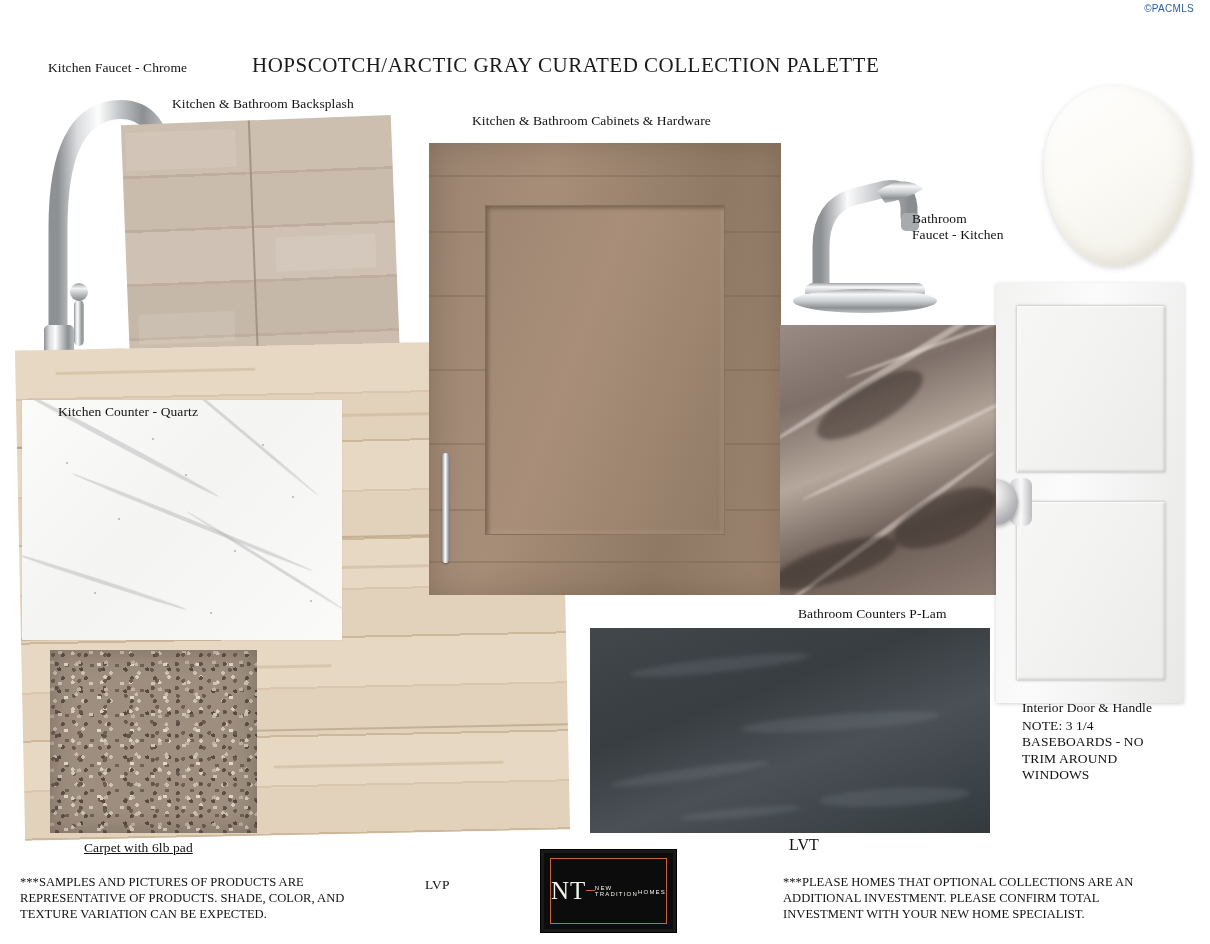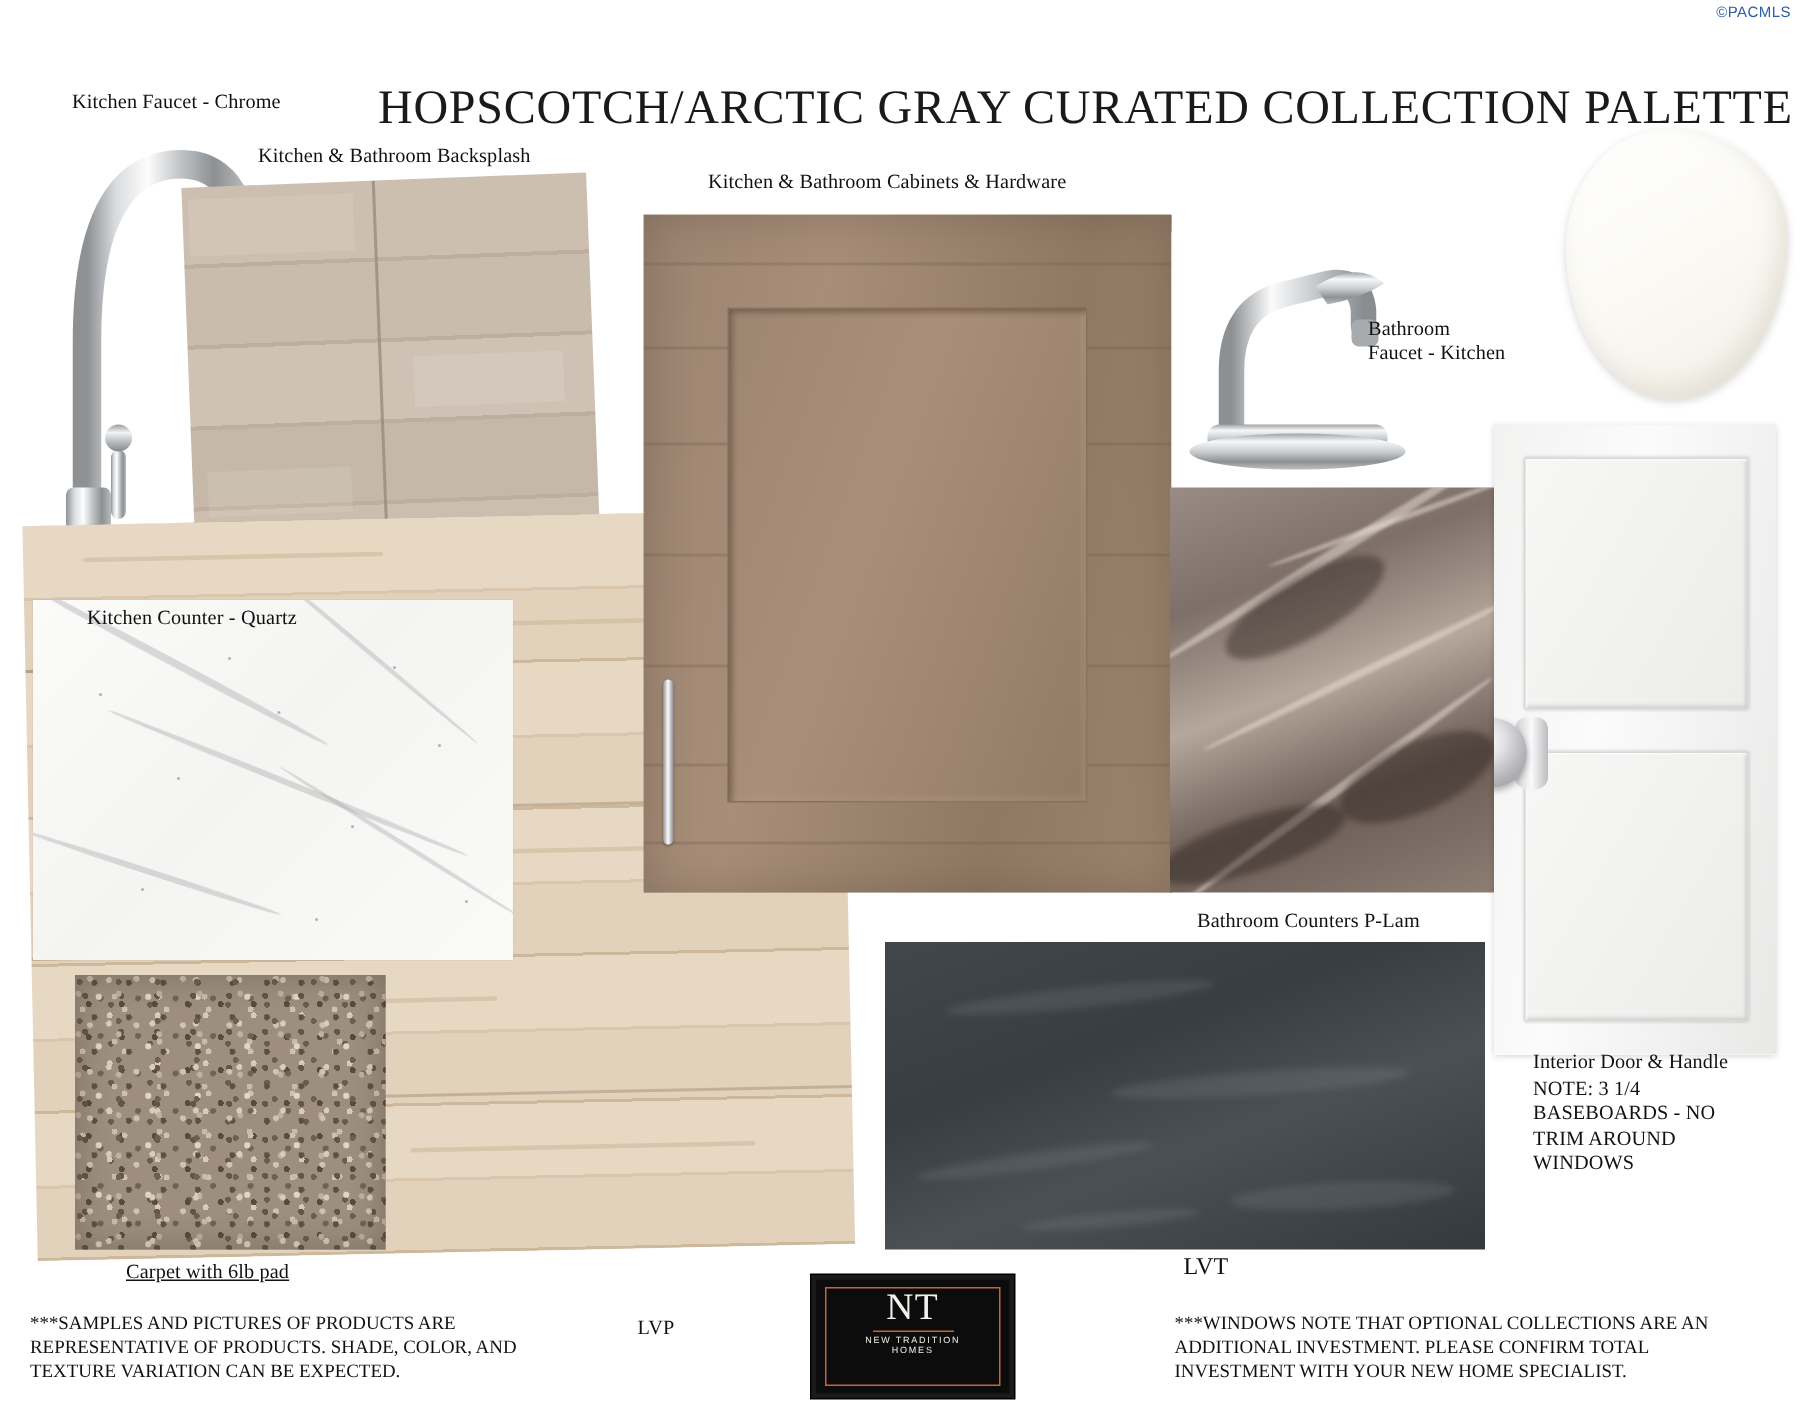--- a/index.html
+++ b/index.html
@@ -23,21 +23,21 @@
     font-family: "Liberation Serif", serif;
     font-size: 13.5px;
     line-height: 1.22;
     color: #111;
     white-space: pre-line;
     letter-spacing: 0.1px;
   }
   .title {
     position: absolute;
     font-family: "Liberation Serif", serif;
-    font-size: 32px;
+    font-size: 21px;
     letter-spacing: 0.5px;
     color: #1a1a1a;
     white-space: nowrap;
   }
   .watermark {
     position: absolute;
     top: 3px;
     right: 6px;
     font-family: "Liberation Sans", sans-serif;
     font-size: 10px;
@@ -256,22 +256,23 @@
     left: 541px; top: 850px; width: 129px; height: 76px;
     background: #0c0c0c;
     border: 3px solid #1a1a1a;
     box-shadow: 0 0 0 1px #000;
   }
   #logo .logo-inner {
     position: absolute;
     left: 6px; top: 5px; right: 6px; bottom: 5px;
     border: 1px solid #c4663a;
     display: flex;
-    flex-direction: column;
+    flex-direction: row;
     align-items: center;
+    justify-content: center;
     color: #f3f1ec;
   }
   #logo .logo-nt {
     font-family: "Liberation Serif", serif;
     font-size: 25px;
     letter-spacing: 1px;
     line-height: 1;
     margin-bottom: 1px;
   }
   #logo .logo-rule {
@@ -459,17 +460,17 @@
       <div class="logo-nt">NT</div>
       <div class="logo-rule"></div>
       <div class="logo-sub1">NEW TRADITION</div>
       <div class="logo-sub2">HOMES</div>
     </div>
   </div>
 
   <div class="disclaimer" style="left:20px; top:875px; width:420px;">***SAMPLES AND PICTURES OF PRODUCTS ARE
 REPRESENTATIVE OF PRODUCTS. SHADE, COLOR, AND
 TEXTURE VARIATION CAN BE EXPECTED.</div>
-  <div class="disclaimer" style="left:783px; top:875px; width:420px;">***WINDOWS NOTE THAT OPTIONAL COLLECTIONS ARE AN
+  <div class="disclaimer" style="left:783px; top:875px; width:420px;">***PLEASE HOMES THAT OPTIONAL COLLECTIONS ARE AN
 ADDITIONAL INVESTMENT. PLEASE CONFIRM TOTAL
 INVESTMENT WITH YOUR NEW HOME SPECIALIST.</div>
 
 </div>
 
 </body></html>

